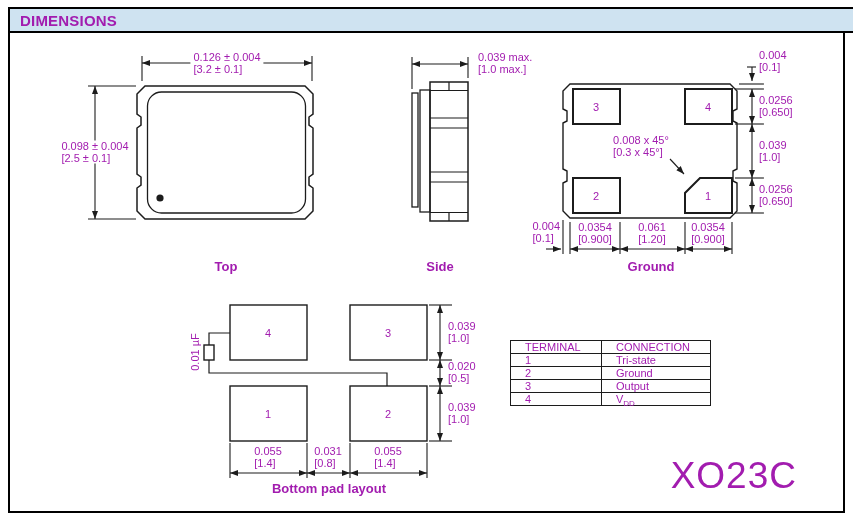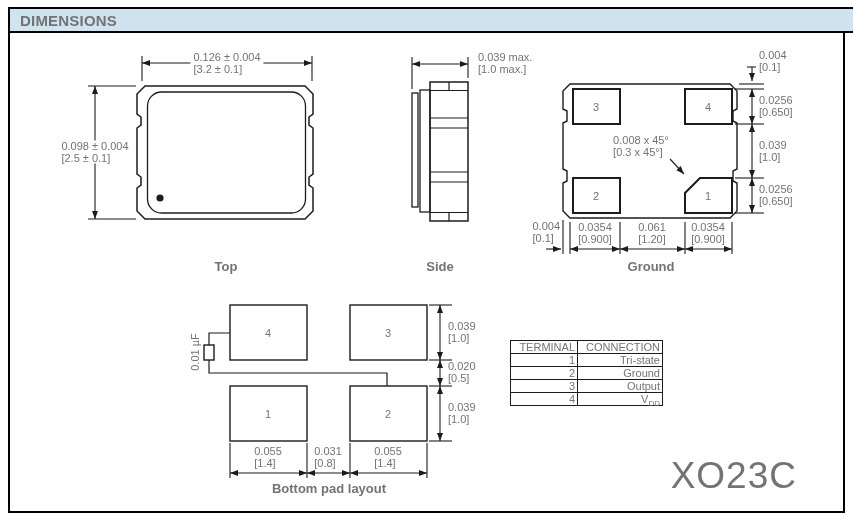--- a/index.html
+++ b/index.html
@@ -1,36 +1,36 @@
 <!DOCTYPE html>
 <html><head>
 <meta charset="utf-8">
 <style>
   html,body{margin:0;padding:0;background:#fff;}
   .stage{position:relative;width:853px;height:520px;background:#fff;
-         font-family:"Liberation Sans","DejaVu Sans",sans-serif;color:#737373;overflow:hidden;}
+         font-family:"Liberation Sans","DejaVu Sans",sans-serif;color:#a21caf;overflow:hidden;}
   .page-border{position:absolute;left:8px;top:7px;width:833px;height:502px;border:2px solid #000;}
   .titlebar{position:absolute;left:8px;top:7px;width:833px;height:22px;border:2px solid #000;
             background:#cfe3f1;display:flex;align-items:center;padding-left:10px;}
   .titlebar .t-bold{font-weight:bold;font-size:15px;letter-spacing:.2px;}
   .titlebar .t-rest{font-size:15px;margin-left:6px;}
   svg.drawing{position:absolute;left:0;top:0;}
   .dim{position:absolute;font-size:11px;line-height:11.5px;white-space:nowrap;}
   .dim.mask{background:#fff;padding:0 3px;}
   .ctr{transform:translate(-50%,-50%);}
   .ctrx{transform:translateX(-50%);}
   .rgt{transform:translateX(-100%);}
   .lft{text-align:left;}
   .viewlabel{position:absolute;font-size:13px;font-weight:bold;transform:translateX(-50%);white-space:nowrap;}
   .padnum{position:absolute;font-size:11px;transform:translate(-50%,-50%);}
   .caplabel{position:absolute;font-size:11px;white-space:nowrap;
             transform:translate(-50%,-50%) rotate(-90deg);}
   .tbl{position:absolute;left:510px;top:340px;border-collapse:collapse;table-layout:fixed;}
   .tbl th,.tbl td{border:1.4px solid #1c1c1c;font-weight:400;font-size:11px;line-height:12px;
-                  height:12px;padding:0 2px;text-align:right;vertical-align:middle;}
+                  height:12px;padding:0 14px;text-align:left;vertical-align:middle;}
   .tbl th{font-size:11px;}
   .col-term{width:62px;}
   .col-conn{width:80px;}
   .tbl sub{font-size:8px;line-height:0;}
   .partnum{position:absolute;left:797px;top:457px;transform:translateX(-100%);
            font-size:37px;line-height:38px;letter-spacing:1px;}
 </style>
 </head>
 <body>
 

